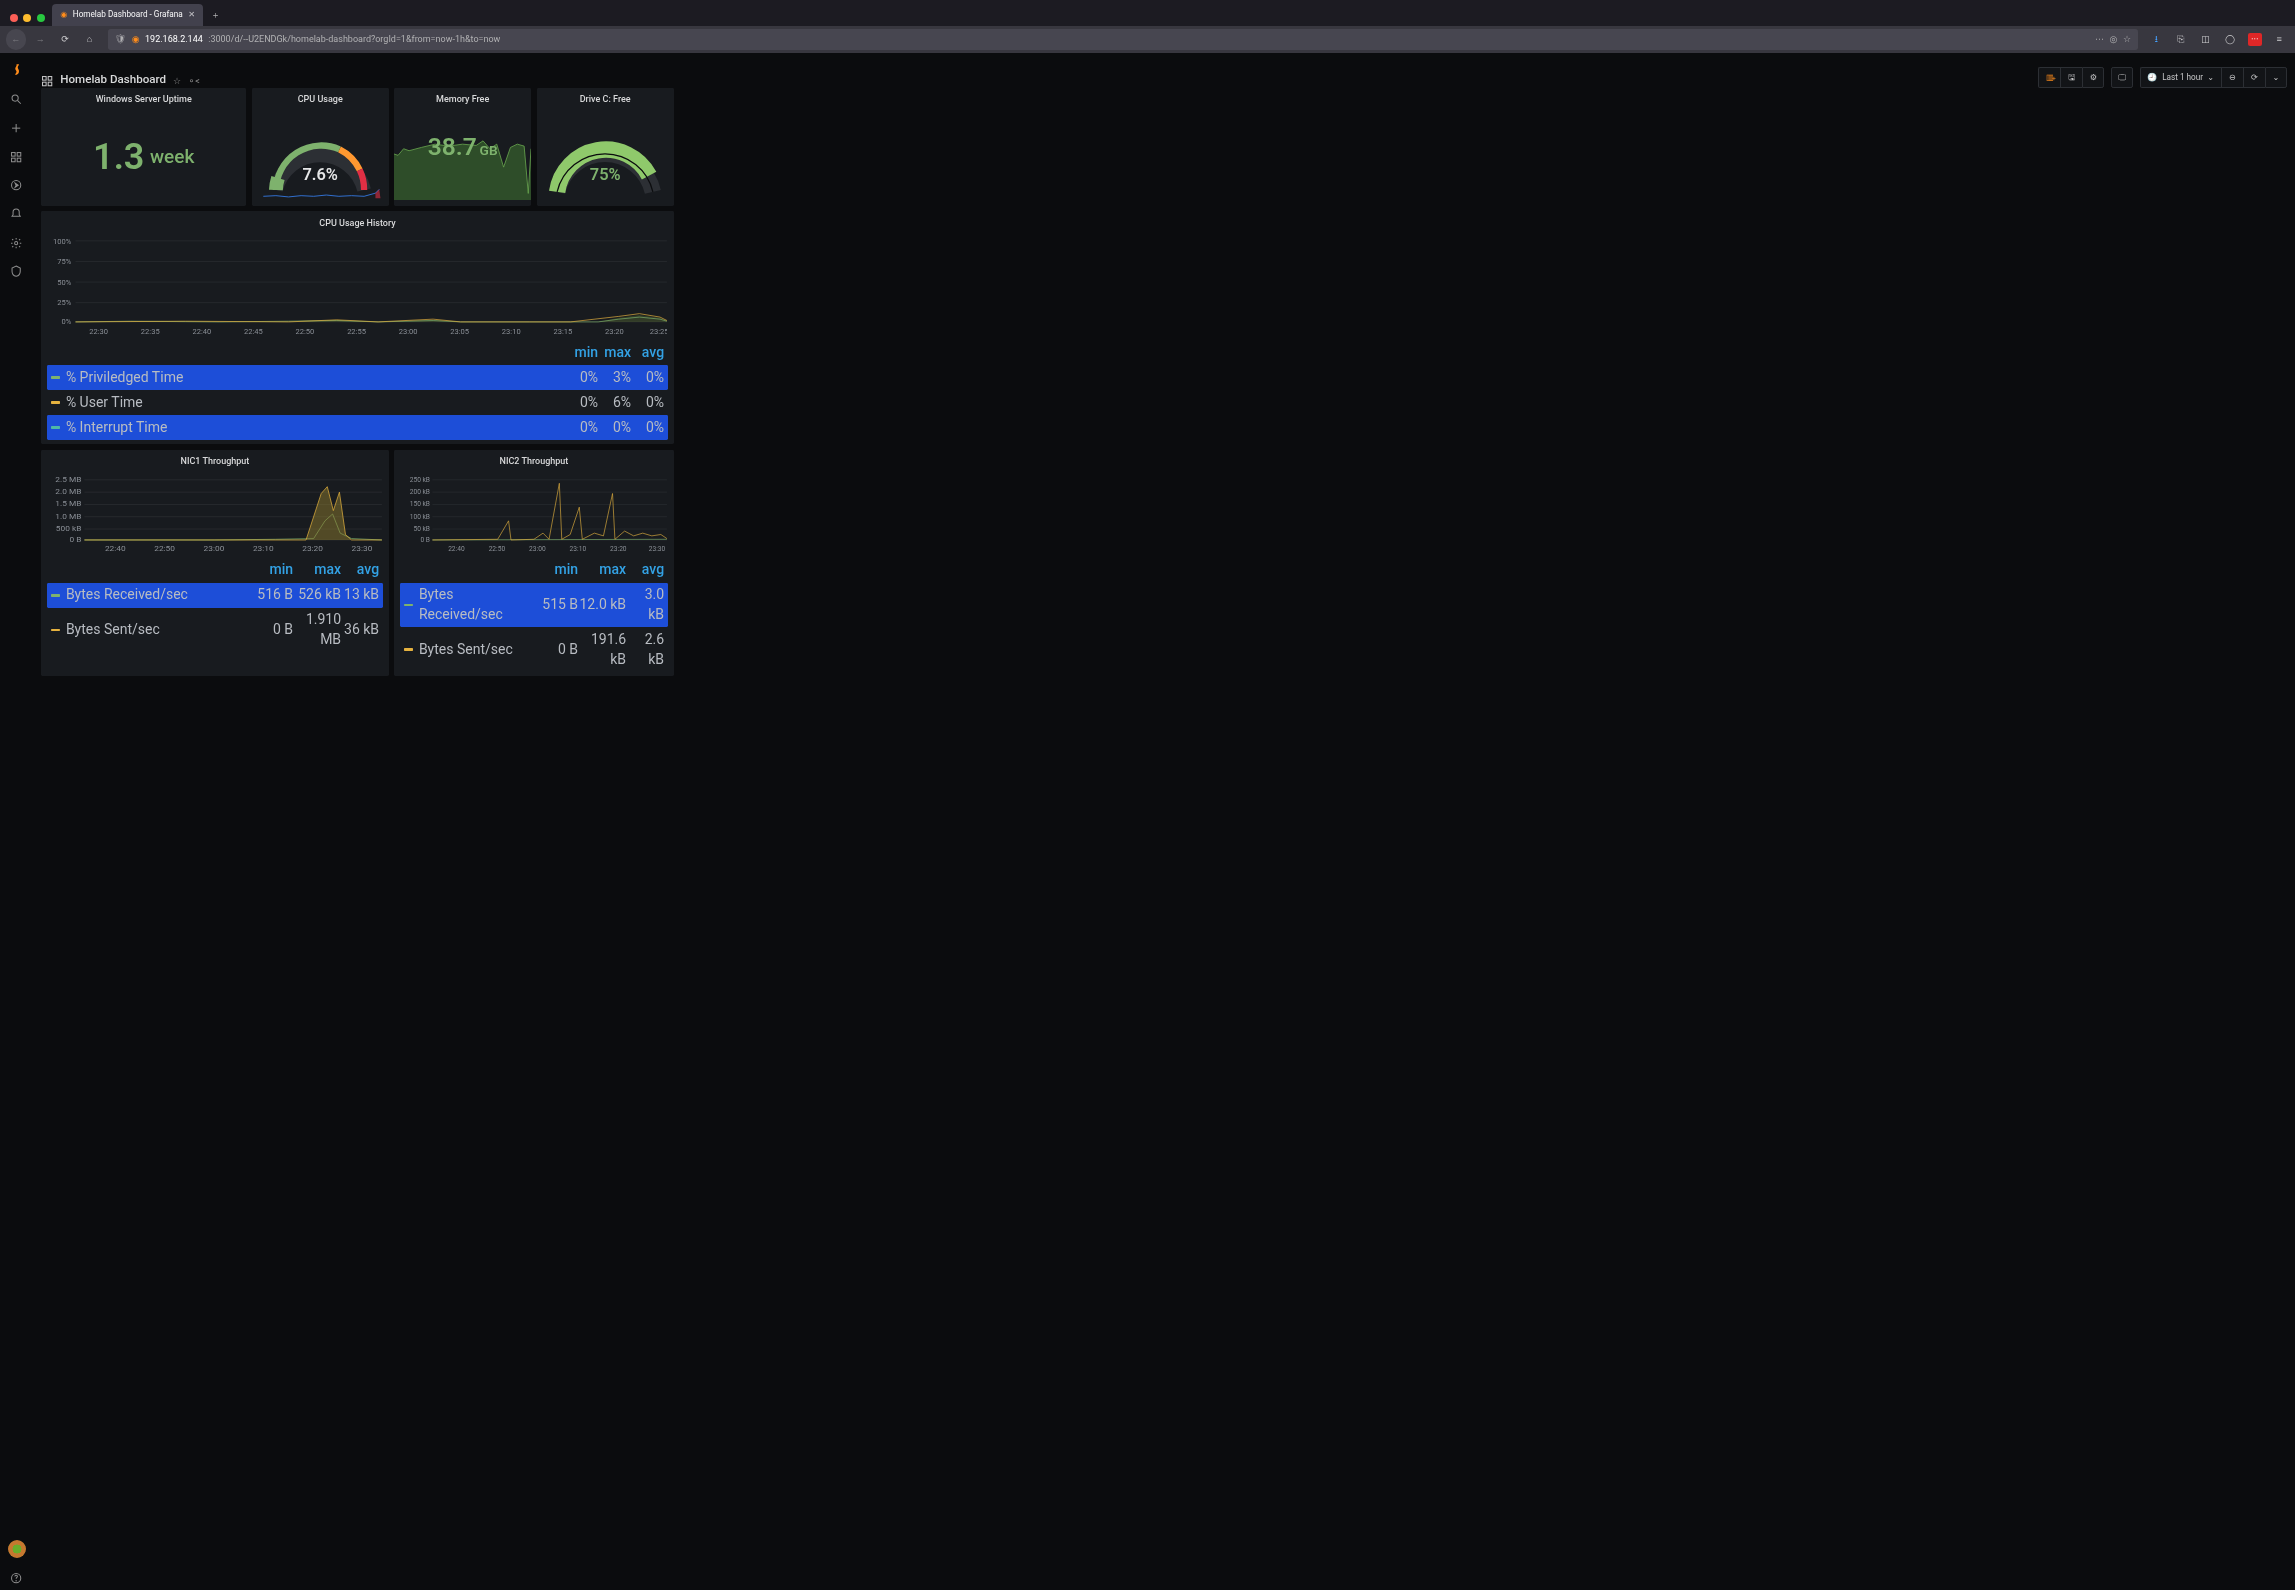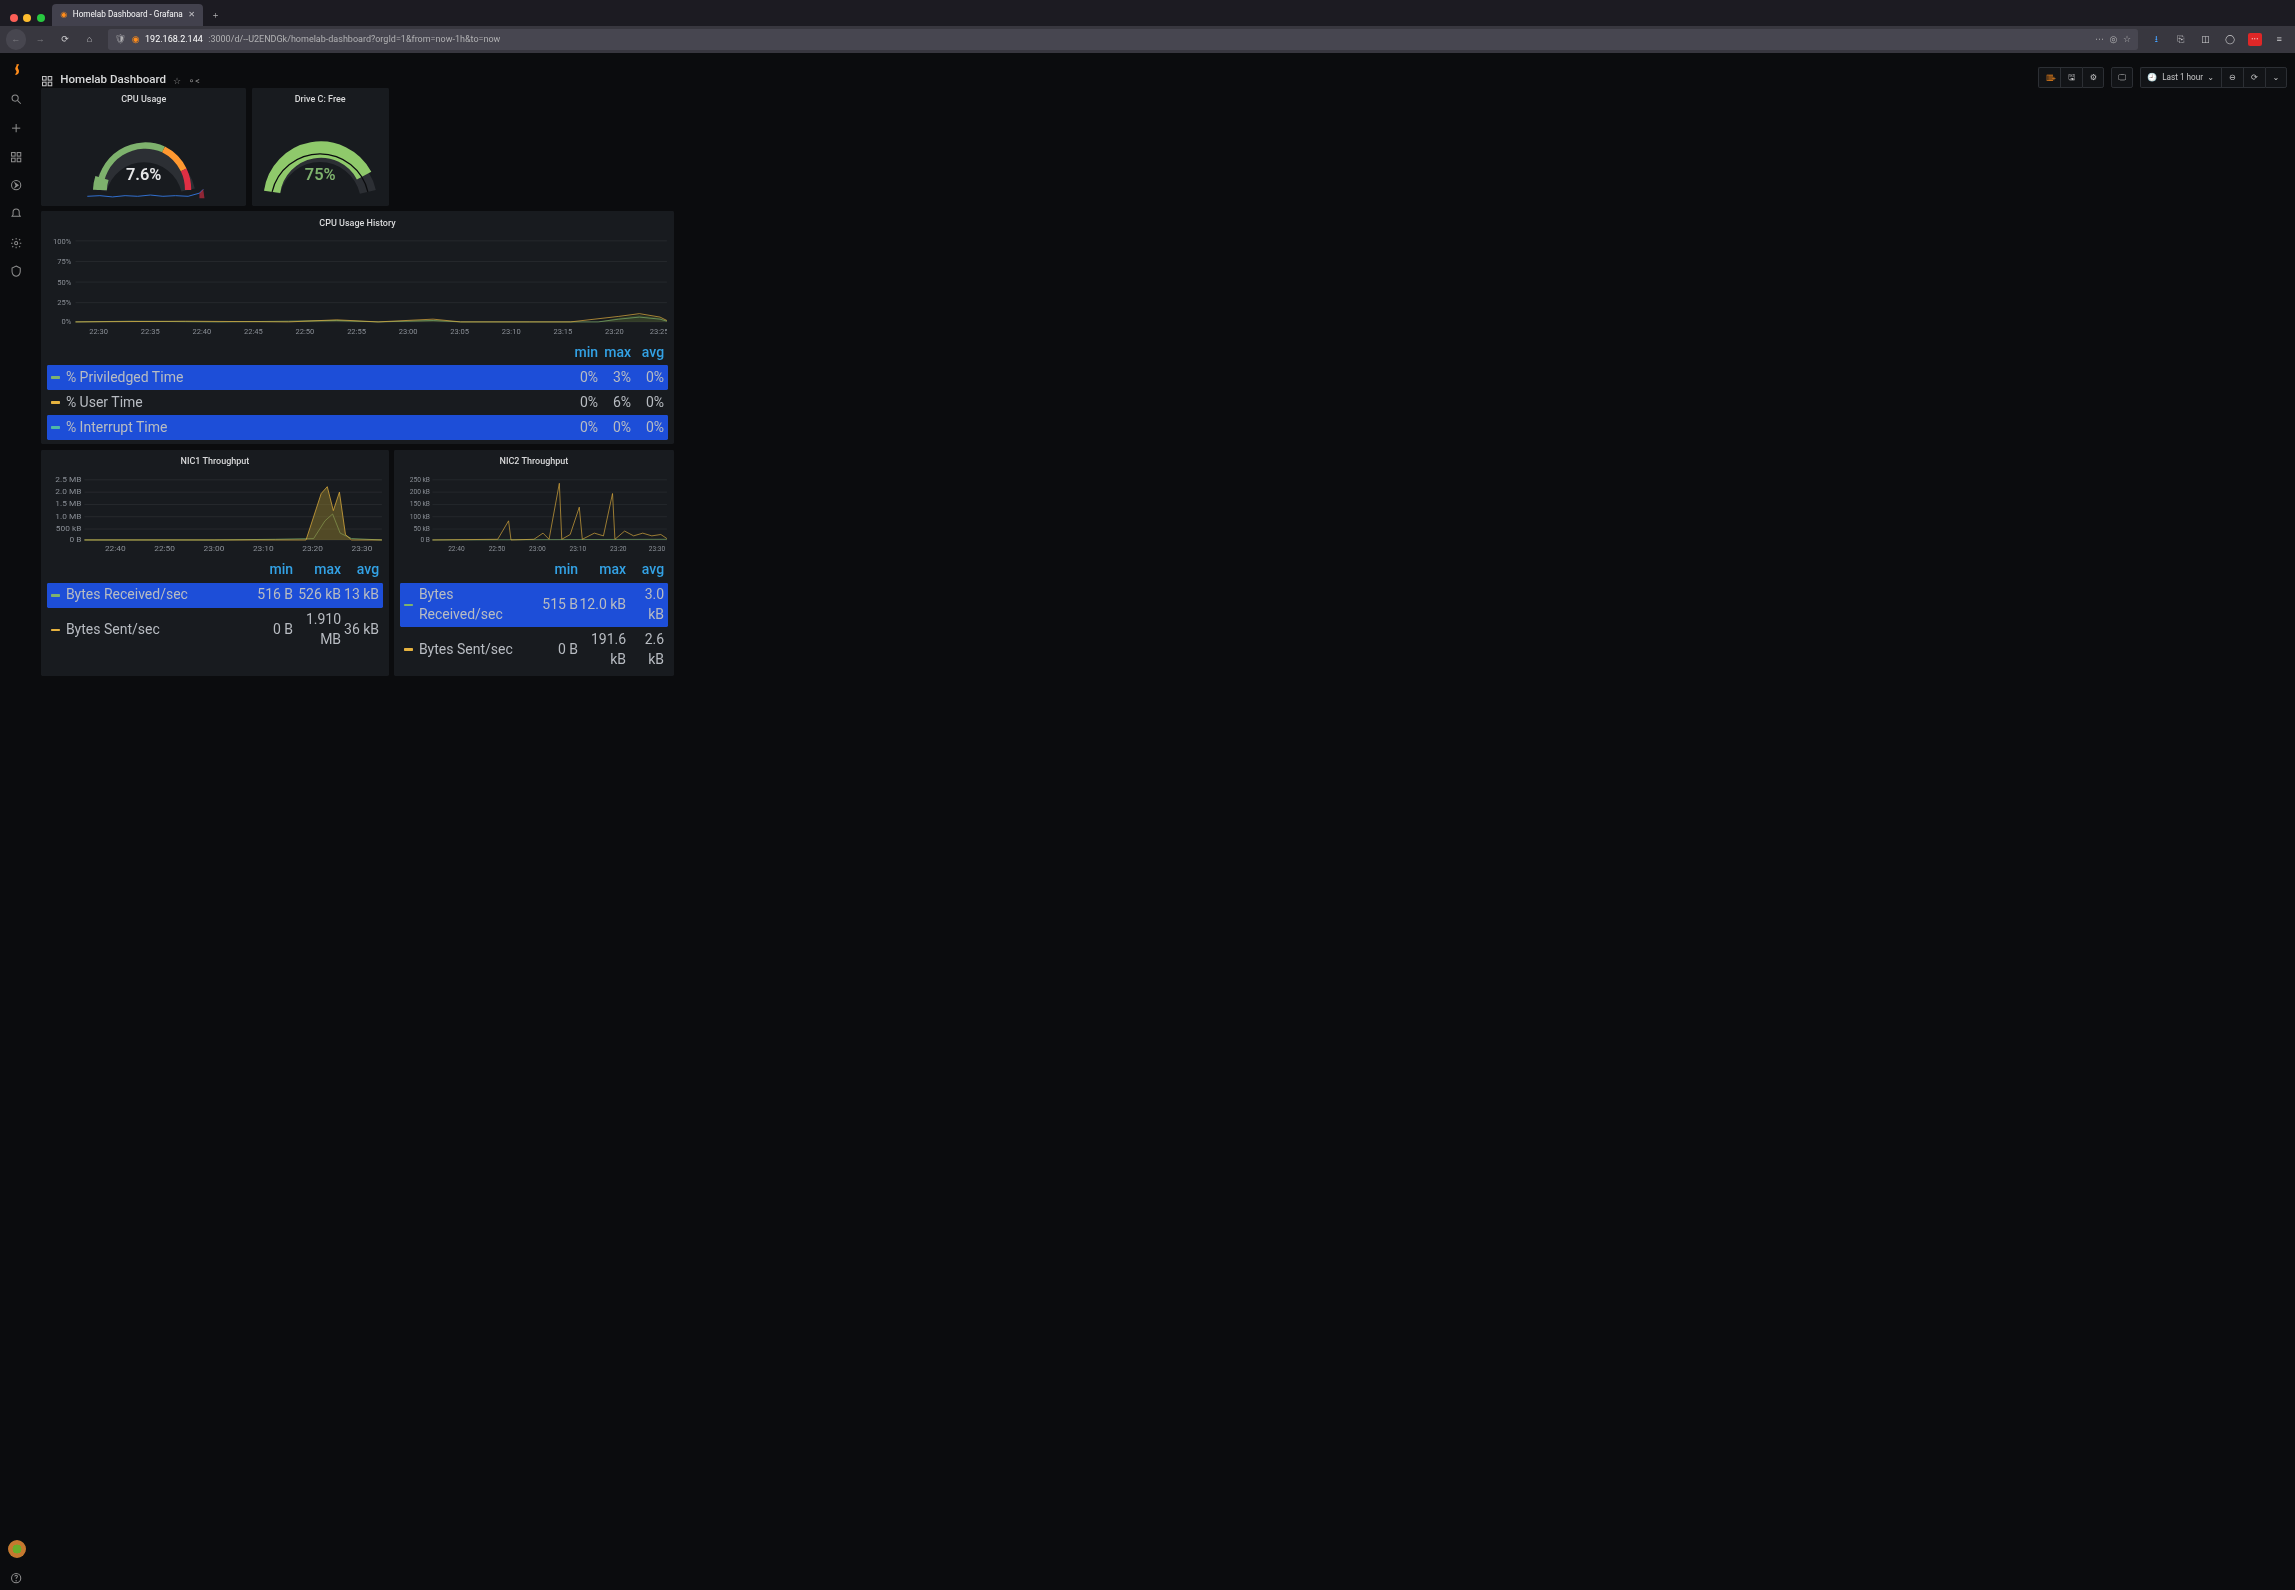--- a/index.html
+++ b/index.html
@@ -242,38 +242,55 @@
             </div>
           <div class="btn icon">
               <span>⌄</span>
             </div>
         </div>
       </div>
     </div>
 
     <div class="grid">
 
+      <div class="panel panelrow1">
+        <h3>Windows Server Uptime</h3>
+        <div class="bigstat">
+          <span class="val">1.3</span>
+          <span class="unit">week</span>
+        </div>
+      </div>
 
       <div class="panel panelrow1">
         <h3>CPU Usage</h3>
         <div class="gauge-wrap">
           <svg width="126" height="89" viewBox="0 0 200 130">
             <path d="M30 115 A72 72 0 0 1 170 115" stroke="#2c2f34" stroke-width="22" fill="none"></path>
             <path d="M30 115 A72 72 0 0 1 131 50.5" stroke="#7eb26d" stroke-width="10" fill="none"></path>
             <path d="M131 50.5 A72 72 0 0 1 163 83" stroke="#ff9830" stroke-width="10" fill="none"></path>
             <path d="M163 83 A72 72 0 0 1 170 115" stroke="#e02f44" stroke-width="10" fill="none"></path>
             <path d="M30 115 A72 72 0 0 1 33.3 96" stroke="#7eb26d" stroke-width="22" fill="none"></path>
 
             <polyline points="10,125 30,124 50,126 70,124 90,125 110,123 130,125 150,124 170,125 188,120 194,114" stroke="#3274d9" stroke-width="1.5" fill="none"></polyline>
             <polyline points="188,120 194,114 196,128 188,128" fill="#e02f44" opacity="0.6"></polyline>
           </svg>
           <div class="gauge-label">7.6%</div>
         </div>
       </div>
 
+      <div class="panel panelrow1">
+        <h3>Memory Free</h3>
+        <div class="memstat">
+          <svg width="100%" height="92" viewBox="0 0 200 140" preserveAspectRatio="none">
+            <polygon fill="#2e4d29" points="0,140 0,70 6,72 14,62 22,65 40,60 60,55 80,58 100,55 120,57 130,50 140,62 150,55 160,90 170,60 180,55 190,58 196,130 200,62 200,140"></polygon>
+            <polyline fill="none" stroke="#6aa84f" stroke-width="1.2" points="0,70 6,72 14,62 22,65 40,60 60,55 80,58 100,55 120,57 130,50 140,62 150,55 160,90 170,60 180,55 190,58 196,130 200,62"></polyline>
+          </svg>
+          <div class="val"><span>38.7</span><span class="unit">GB</span></div>
+        </div>
+      </div>
 
       <div class="panel panelrow1">
         <h3>Drive C:  Free</h3>
         <div class="gauge-wrap">
           <svg width="126" height="89" viewBox="0 0 200 130">
             <path d="M24 118 A78 78 0 0 1 176 118" stroke="#2c2f34" stroke-width="26" fill="none"></path>
             <path d="M24 118 A78 78 0 0 1 170 92" stroke="#8fc96b" stroke-width="26" fill="none"></path>
             <path d="M24 118 A78 78 0 0 1 176 118" stroke="#0b0c0e" stroke-width="2" fill="none"></path>
           </svg>
           <div class="gauge-label green">75%</div>

